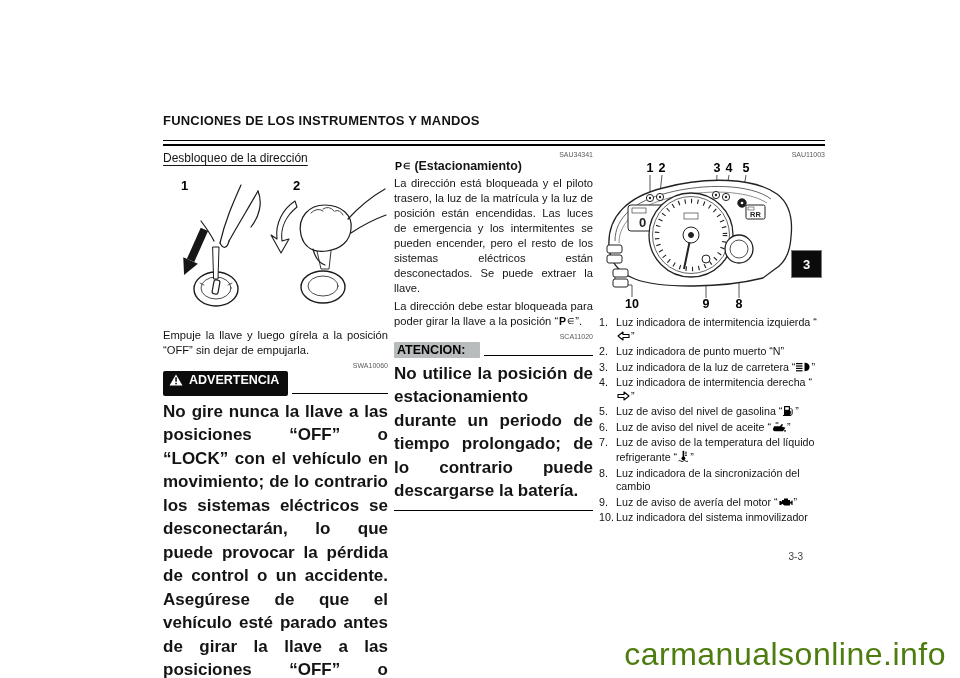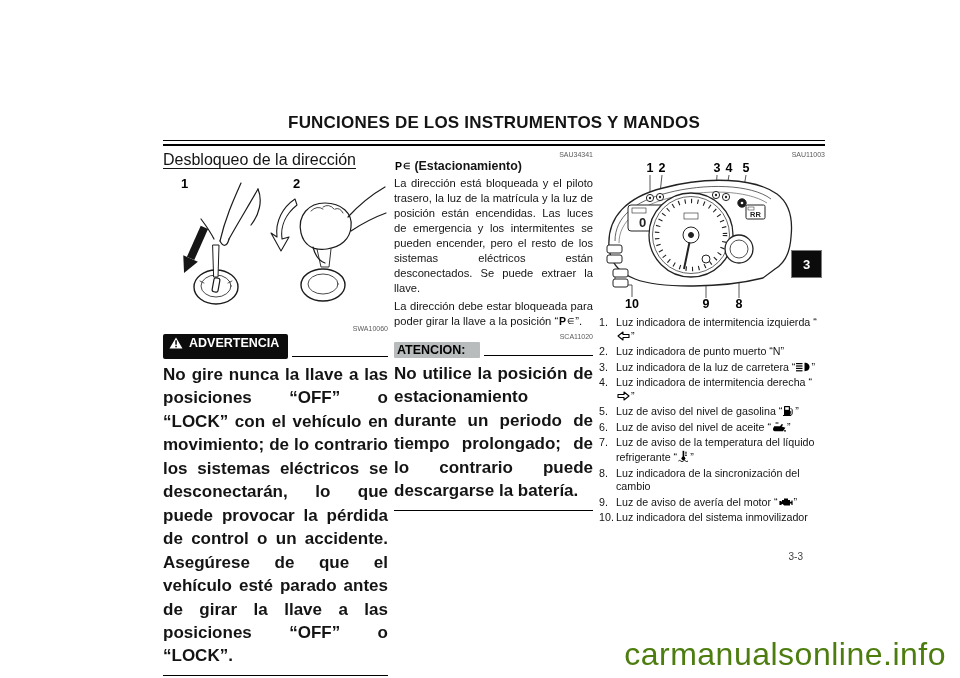--- a/index.html
+++ b/index.html
@@ -1,27 +1,27 @@
 <!DOCTYPE html>
 <html><head>
 <meta charset="utf-8">
 <style>
   html,body{margin:0;padding:0;background:#ffffff;}
   .page{position:relative;width:960px;height:678px;background:#ffffff;overflow:hidden;
         font-family:"Liberation Sans",sans-serif;color:#141414;}
-  .doc-title{position:absolute;top:113px;left:163px;width:662px;text-align:center;
-             font-size:17px;font-weight:700;letter-spacing:.2px;white-space:nowrap;}
+  .doc-title{position:absolute;top:113px;left:163px;width:662px;text-align:left;
+             font-size:13px;font-weight:700;letter-spacing:.2px;white-space:nowrap;}
   .title-rule{position:absolute;top:140px;left:163px;width:662px;height:3px;
               border-top:1.6px solid #000;border-bottom:2.4px solid #000;}
   .cols{position:absolute;top:149px;left:163px;width:662px;display:grid;
         grid-template-columns:225px 199px 226px;column-gap:6px;}
   .col{min-width:0;}
   h3.sec{font-size:12.4px;font-weight:700;margin:0 0 3px 0;}
-  .sub-underlined{font-size:16px;font-weight:400;text-decoration:underline;
-                  text-underline-offset:3px;margin:2px 0 6px 0;}
+  .sub-underlined{font-size:12px;font-weight:400;text-decoration:underline;
+                  text-underline-offset:3px;margin:2px 0 12px 0;}
   .ref{font-size:7px;color:#5a5a5a;text-align:right;line-height:9px;height:9px;margin:1px 0 0 0;}
   p.body{font-size:11.2px;line-height:1.34;text-align:justify;margin:3px 0 3px 0;}
   p.boldtxt{font-size:17px;font-weight:700;line-height:1.38;text-align:justify;margin:4px 0 0 0;}
   .warn-head{display:flex;align-items:flex-end;margin:1px 0 3px 0;}
   .warn-box{background:#0c0c0c;color:#fff;font-weight:700;font-size:12.5px;
             padding:2px 9px 9px 5px;border-radius:2px;display:inline-flex;align-items:center;gap:5px;}
   .caution-box{background:#b8bcbc;color:#000;font-weight:700;font-size:12.5px;
                padding:1px 14px 1px 3px;border-radius:1px;display:inline-block;}
   .head-rule{flex:1 1 auto;border-bottom:1.7px solid #000;margin:0 0 2px 4px;}
   .end-rule{border-bottom:1.8px solid #000;margin-top:7px;}
@@ -86,20 +86,21 @@
           <path d="M172,34 q5,-2 8,4" stroke-width=".8"></path>
           <path d="M185,42 C196,30 208,20 222,12"></path>
           <path d="M188,56 C200,48 212,42 223,38"></path>
           <path d="M150,72 C152,80 156,86 162,88"></path>
           <path d="M154,74 L158,92 L166,92 L168,74" stroke-width=".9"></path>
           <path d="M132,24 C120,32 112,46 114,62 L108,58 L118,76 L126,62 L119,64 C117,50 124,38 134,30 Z" fill="#fff" stroke-width="1.1" stroke-linejoin="round"></path>
         </g>
       </svg>
 
 
+      <p class="body">Empuje la llave y luego gírela a la posición “OFF” sin dejar de empujarla.</p>
 
       <div class="ref">SWA10060</div>
 
       <div class="warn-head">
         <span class="warn-box"><span class="sym"><svg width="14" height="12" viewBox="0 0 14 12">
                 <path d="M7 .5 L13.5 11.5 L.5 11.5 Z" fill="#fff"></path>
                 <rect x="6.3" y="3.3" width="1.5" height="4.4" fill="#000"></rect>
                 <rect x="6.3" y="8.8" width="1.5" height="1.5" fill="#000"></rect>
               </svg></span> ADVERTENCIA</span>
         <span class="head-rule"></span>

